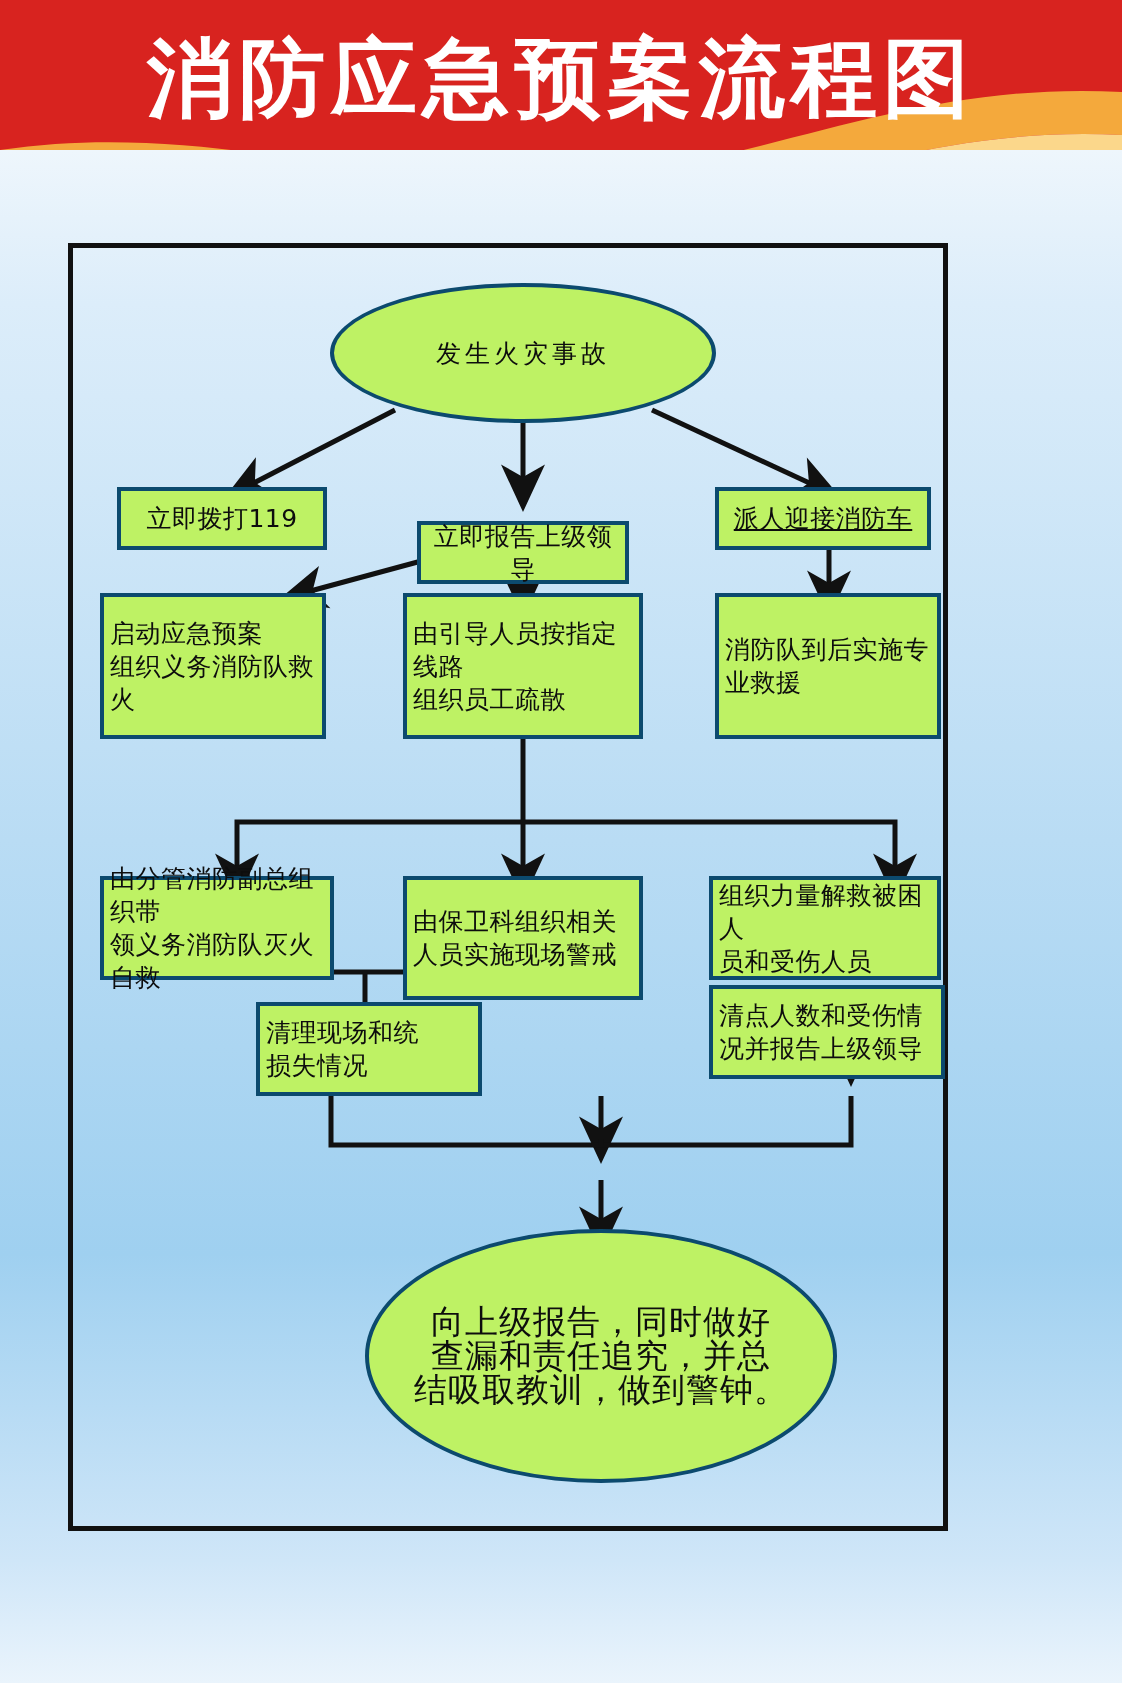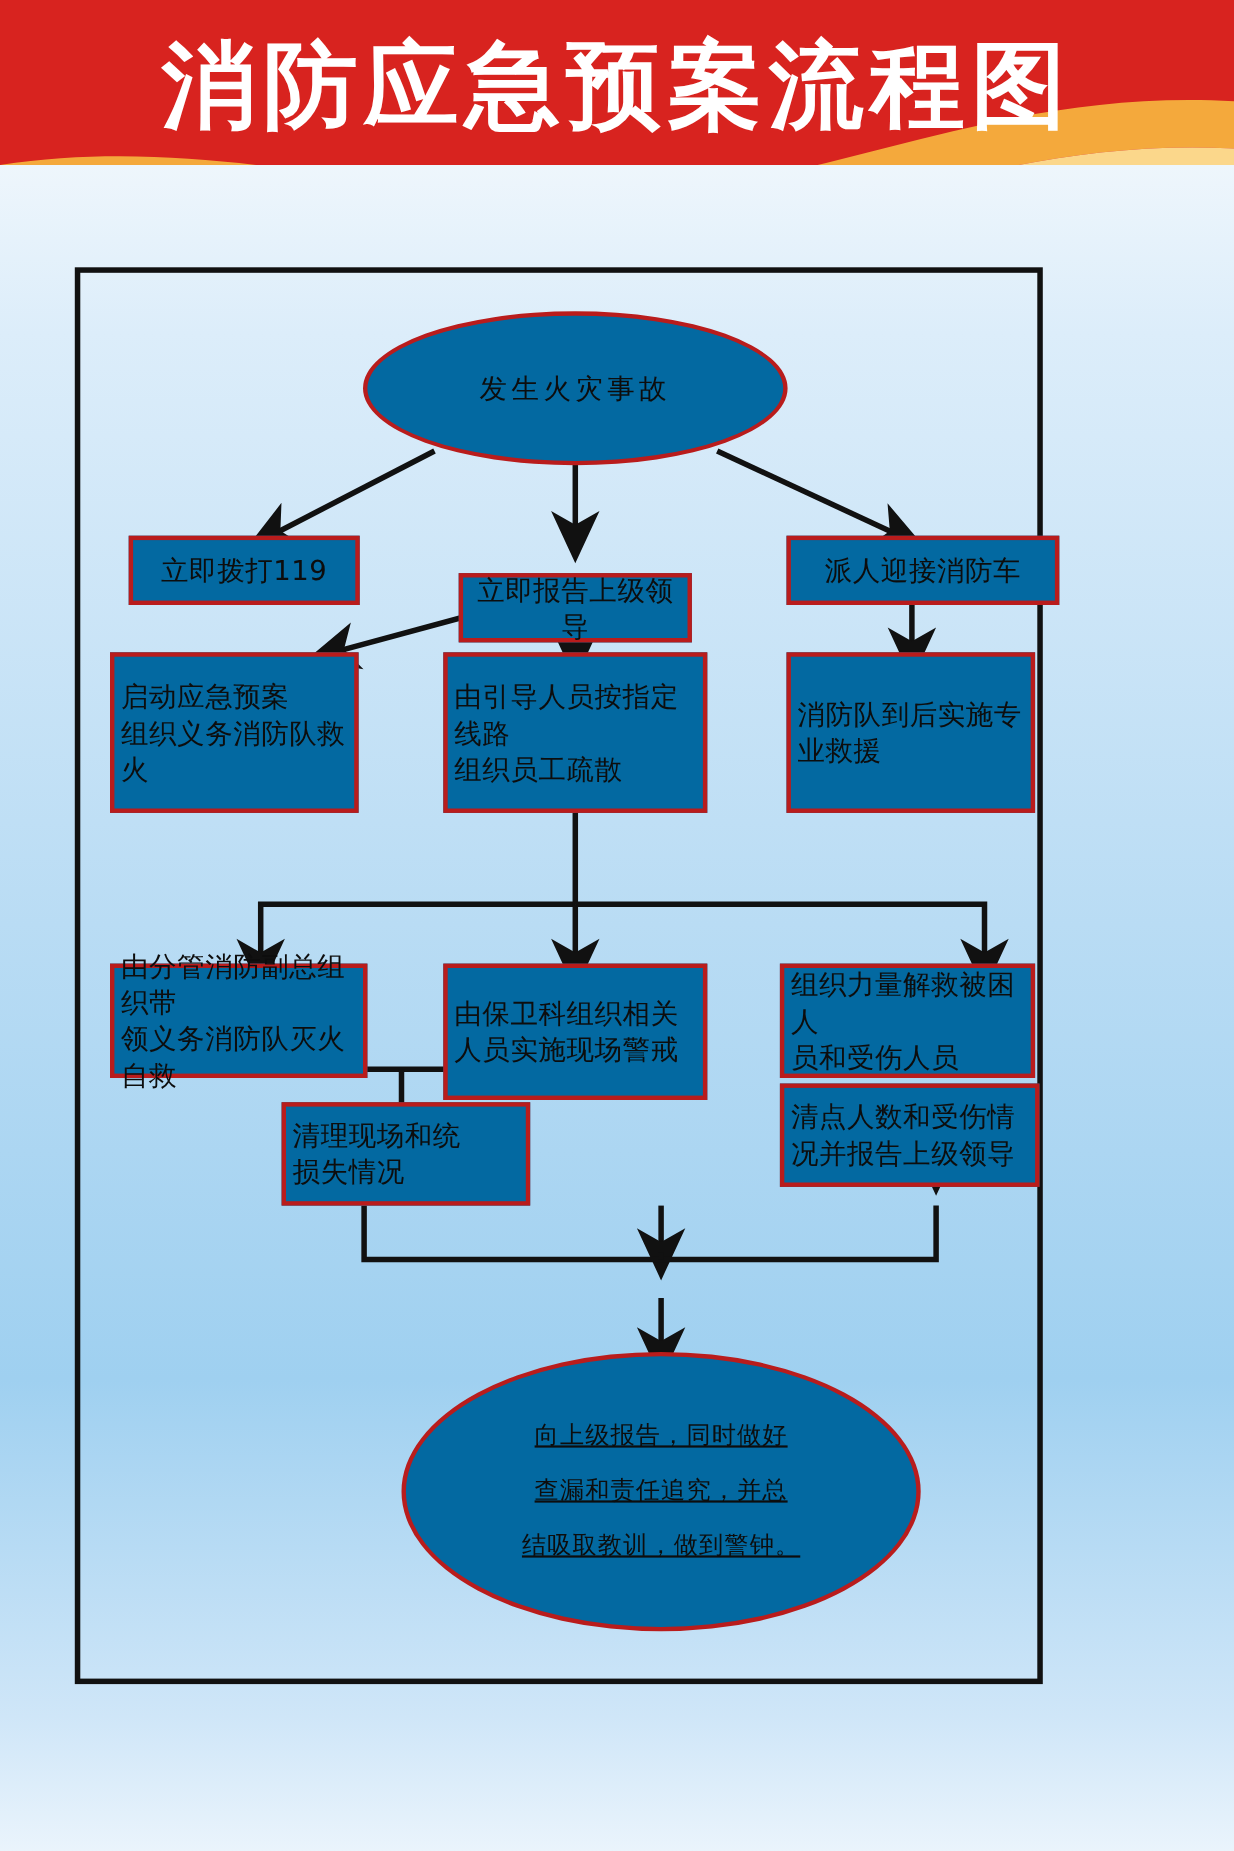--- a/index.html
+++ b/index.html
@@ -82,22 +82,22 @@
     left: 0; top: 0;
     width: 1122px;
     height: 1683px;
     pointer-events: none;
   }
 
   
   .node {
     position: absolute;
     box-sizing: border-box;
-    background: #0369a1;
-    border: 4px solid #b91c1c;
+    background: #bef264;
+    border: 4px solid #0c4a6e;
     color: #0d0d0d;
     font-family: "DejaVu Sans", "Liberation Sans", sans-serif;
     font-size: 25px;
     line-height: 33px;
     letter-spacing: 0.5px;
     z-index: 3;
   }
   .node.oval {
     border-radius: 50%;
     display: flex;
@@ -118,23 +118,22 @@
   .node .txt {
     display: block;
     width: 100%;
     white-space: pre-line;
   }
   .node.oval .txt {
     letter-spacing: 4px;
   }
   .node.oval.final .txt {
     letter-spacing: 1px;
-    line-height: 50px;
-    font-size: 22px;
-    text-decoration: underline;
+    line-height: 34px;
+    font-size: 33px;
   }
 </style>
 </head>
 <body>
 
 <div id="poster">
 
   <div class="header">
     <div class="header-red"></div>
     <svg class="header-svg" width="1122" height="232" viewBox="0 0 1122 232">
@@ -201,21 +200,21 @@
   <div class="node oval" style="left:330px; top:283px; width:386px; height:140px;">
     <span class="txt">发生火灾事故</span>
   </div>
 
   <div class="node rect center" style="left:117px; top:487px; width:210px; height:63px;">
     <span class="txt">立即拨打119</span>
   </div>
   <div class="node rect center" style="left:417px; top:487px; width:212px; height:63px;margin-top:34px;">
     <span class="txt">立即报告上级领导</span>
   </div>
-  <div class="node rect center" style="left:715px; top:487px; width:248px; height:63px;">
+  <div class="node rect center" style="left:715px; top:487px; width:216px; height:63px;text-decoration:underline;">
     <span class="txt">派人迎接消防车</span>
   </div>
 
   <div class="node rect" style="left:100px; top:593px; width:226px; height:146px;">
     <span class="txt">启动应急预案
 组织义务消防队救火</span>
   </div>
   <div class="node rect" style="left:403px; top:593px; width:240px; height:146px;">
     <span class="txt">由引导人员按指定线路
 组织员工疏散</span>

